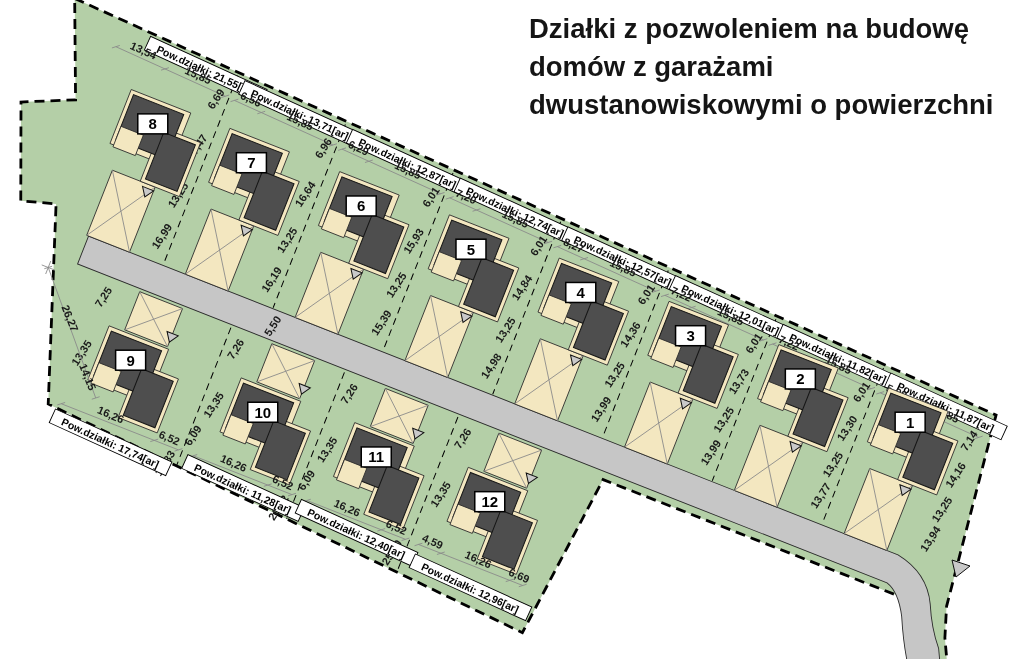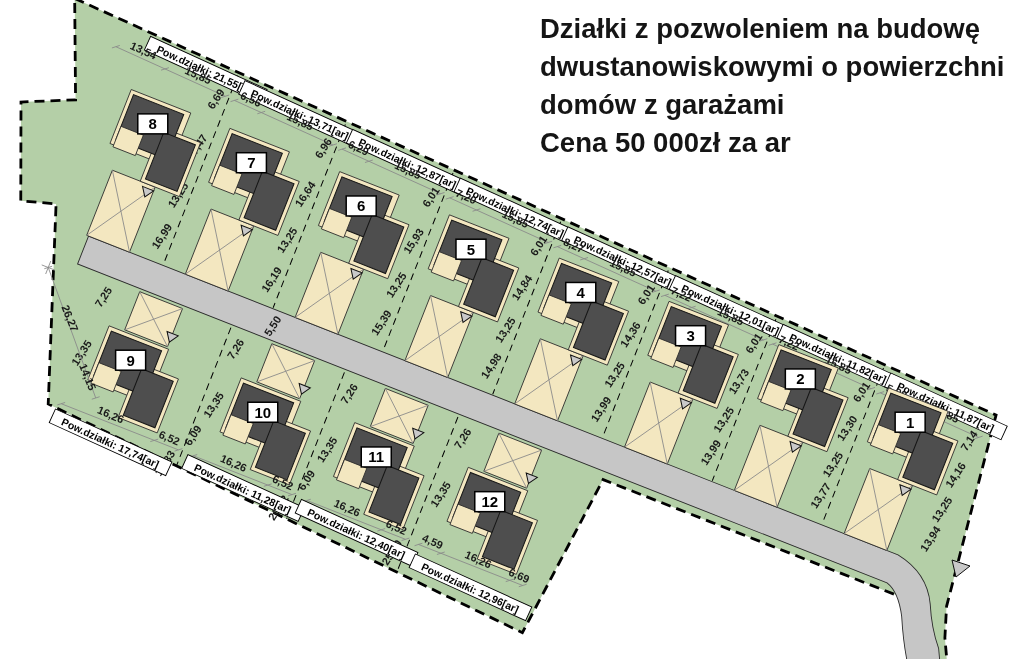--- a/index.html
+++ b/index.html
@@ -11,21 +11,21 @@
   .divider{stroke:#000;stroke-width:1;stroke-dasharray:7 5;fill:none;}
   .dimline{stroke:#8a8a8a;stroke-width:0.8;fill:none;}
   .cream{fill:#f3e7c0;stroke:#2b2b2b;stroke-width:0.8;}
   .dark{fill:#4e4e4e;stroke:#161616;stroke-width:1;}
   .tri{fill:#c9c9c9;stroke:#111;stroke-width:1;}
   .dim{font:700 11px "Liberation Sans",sans-serif;fill:#1b1b1b;text-anchor:middle;}
   .areabox{fill:#fff;stroke:#000;stroke-width:0.9;}
   .arealbl{font:700 10.5px "Liberation Sans",sans-serif;fill:#000;text-anchor:middle;}
   .numbox{fill:#fff;stroke:#000;stroke-width:1.5;}
   .num{font:700 15px "Liberation Sans",sans-serif;fill:#000;text-anchor:middle;}
-  .offer{position:absolute;left:540px;top:10px;width:480px;font-size:27.5px;line-height:38px;font-weight:600;color:#151515;}
+  .offer{position:absolute;left:529px;top:10px;width:480px;font-size:27.5px;line-height:38px;font-weight:600;color:#151515;}
   .offer div{white-space:nowrap;}
 </style>
 </head>
 <body>
 
 <div id="stage">
   <svg id="plan-svg" width="1024" height="659" viewBox="0 0 1024 659">
       <g transform="translate(96,239) rotate(21.5)">
         <polygon points="-108,-216 902,-166 926,30 936,60 948,84 918,106 900,64 884,38 560,38 541,210 16,171 -50,-18 -84,-8 -120,-100 -70,-122" class="boundary"></polygon>
         <path d="M -8 0 L 862 0 Q 896 6 910 34 Q 920 56 934 72 L 940 84 L 913 101 Q 900 82 888 56 Q 876 34 862 30 L -8 30 Z" class="road"></path>
@@ -417,17 +417,16 @@
             <rect x="0" y="-11" width="128" height="15" class="areabox"></rect>
             <text class="arealbl" transform="translate(64,1) rotate(0)">Pow.działki: 12,96[ar]</text>
           </g>
         </g>
       </g>
       <polygon points="952,560 970,566 956,577" class="tri"></polygon>
     </svg>
 
   <div class="offer">
     <div>Działki z pozwoleniem na budowę</div>
+    <div>domów z garażami</div>
     <div>dwustanowiskowymi o powierzchni</div>
-    <div>domów z garażami</div>
-    <div>Cena 50 000zł za ar</div>
   </div>
 </div>
 
 </body></html>

